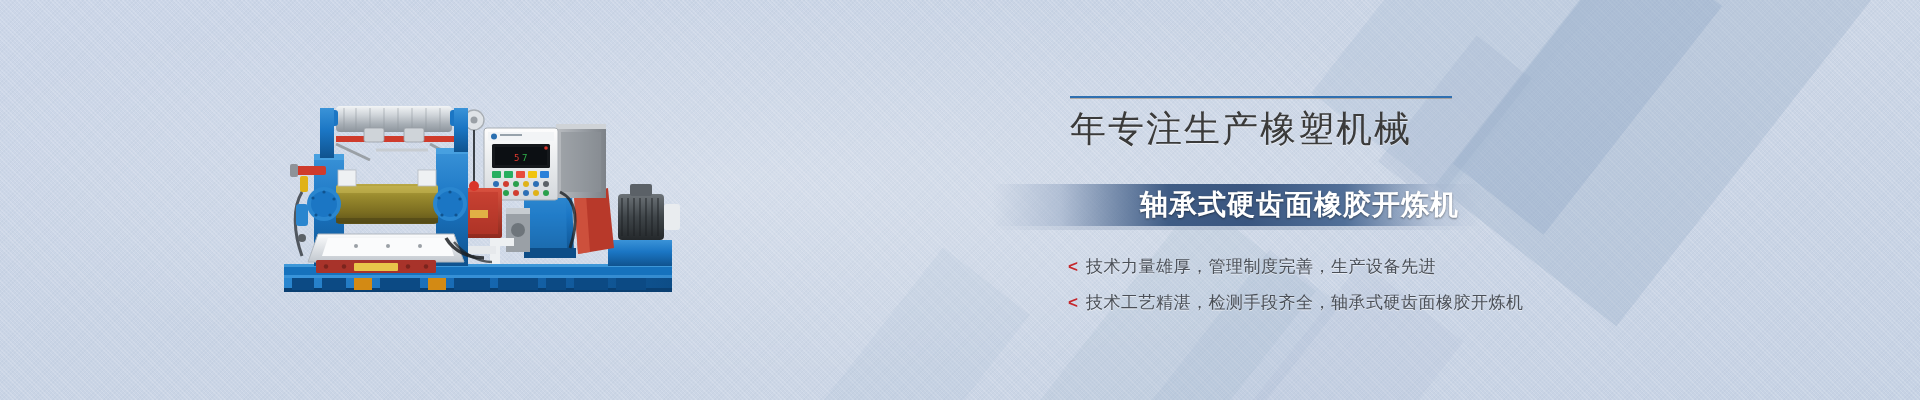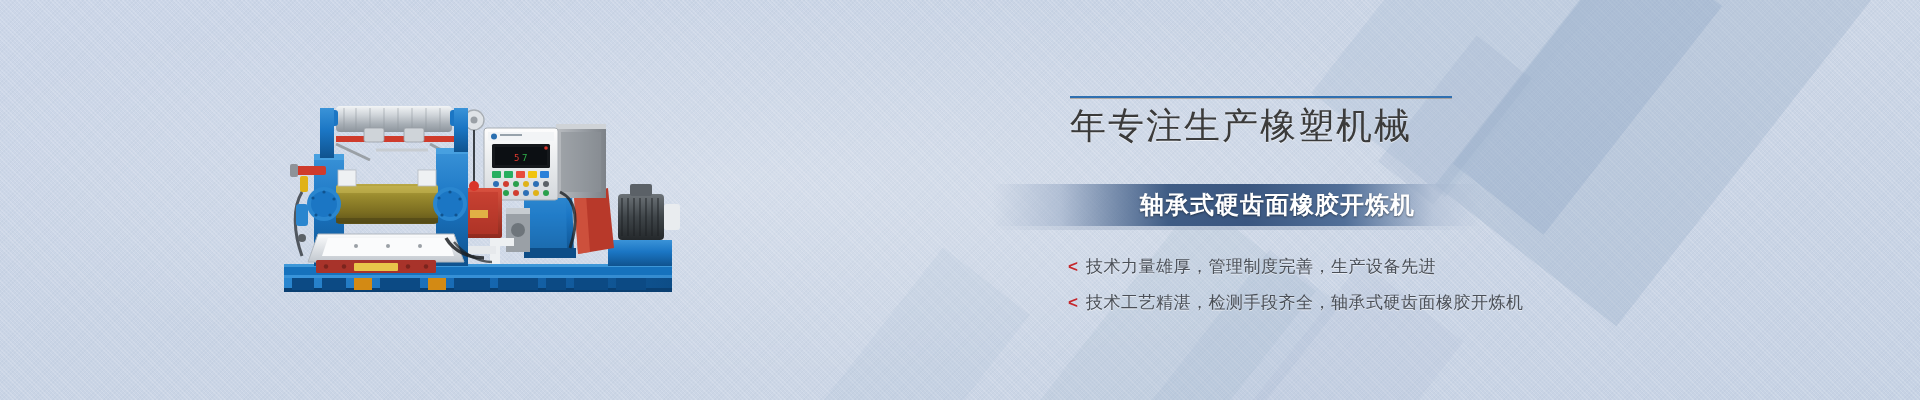--- a/index.html
+++ b/index.html
@@ -101,21 +101,21 @@
   }
   .headline-rule {
     width: 382px;
     height: 0;
     border-top: 2px solid #2f6fb0;
     border-bottom: 1px solid rgba(150,130,110,.55);
     margin-left: 8px;
   }
   .headline {
     margin: 8px 0 0 8px;
-    font-family: Liberation Mono, monospace;
+    font-family: Liberation Sans, sans-serif;
     font-size: 36px;
     line-height: 44px;
     letter-spacing: 2px;
     color: #3b3b3b;
     white-space: nowrap;
     text-shadow: 0 1px 0 rgba(255,255,255,.55);
   }
 
   .subtitle-bar {
     position: absolute;
@@ -145,21 +145,21 @@
     height: 4px;
     background: linear-gradient(90deg,
       rgba(200,210,228,0) 0%,
       rgba(168,182,204,.5) 20%,
       rgba(160,175,198,.55) 60%,
       rgba(200,210,228,0) 100%);
   }
   .subtitle {
     margin-left: 148px;
     font-family: Liberation Mono, monospace;
-    font-size: 24px;
+    font-size: 28px;
     font-weight: bold;
     letter-spacing: 1px;
     color: #ffffff;
     white-space: nowrap;
     text-shadow: 0 1px 2px rgba(0,0,0,.45);
   }
 
   .features {
     position: absolute;
     left: 6px;

